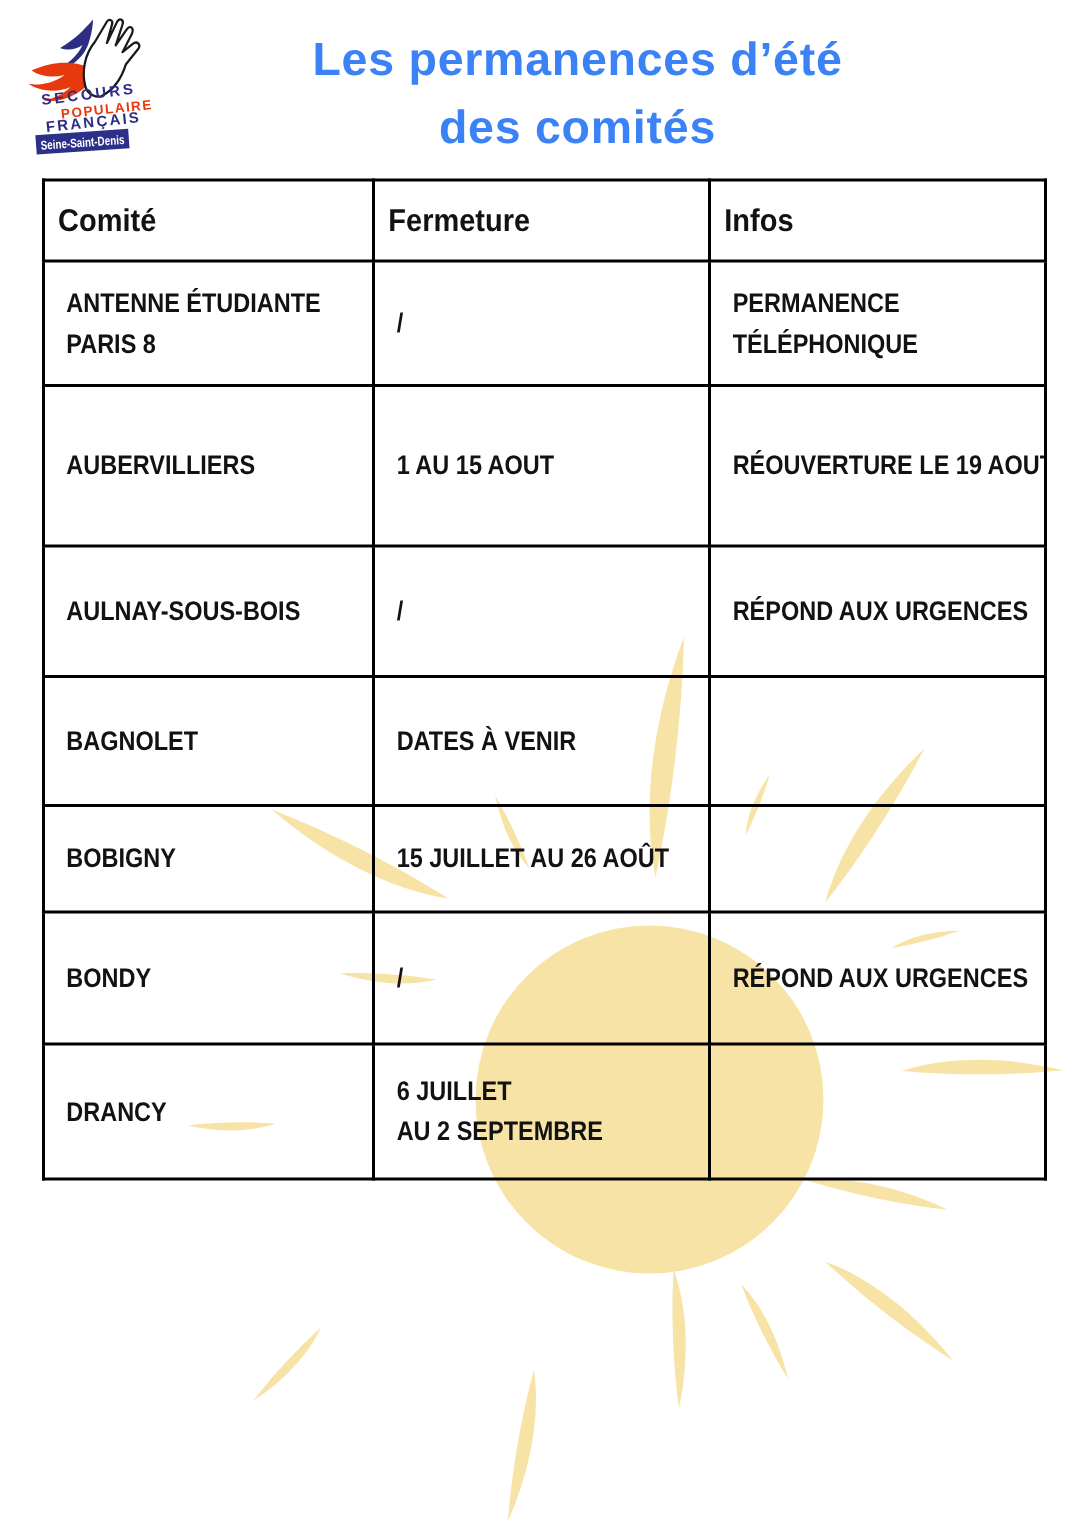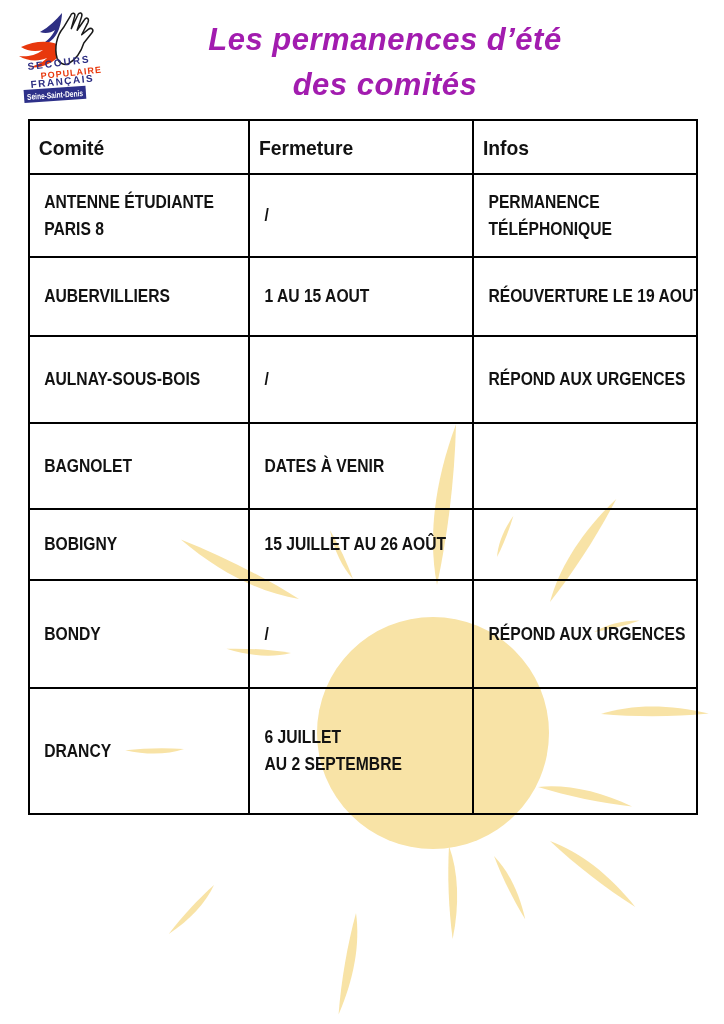--- a/index.html
+++ b/index.html
@@ -5,39 +5,39 @@
   html,body{margin:0;padding:0;}
   body{
     width:724px;height:1024px;overflow:hidden;position:relative;
     background:#ffffff;font-family:"Liberation Sans",sans-serif;
   }
   .sun{position:absolute;left:0;top:0;z-index:0;}
   .logo{position:absolute;left:14px;top:3px;z-index:2;}
   .title{
     position:absolute;left:130px;top:17px;width:510px;z-index:2;
     text-align:center;font-weight:bold;font-size:31px;line-height:45px;
-    color:#a21caf;letter-spacing:.5px;font-style:italic;
+    color:#3b82f6;letter-spacing:.5px;
   }
   table.sched{
     position:absolute;left:28px;top:119px;z-index:1;
     border-collapse:collapse;table-layout:fixed;width:668px;
   }
   table.sched td{
     border:2px solid #000;background:transparent;
     text-align:left;vertical-align:middle;padding:0;overflow:hidden;
   }
   .ct{
     font-weight:bold;font-size:18px;line-height:27px;color:#121212;
     white-space:pre;transform:scaleX(.87);transform-origin:50% 50%;
   }
   tr.hrow .ct{font-size:21px;transform:scaleX(.92);}
   tr.hrow{height:54px;}
-  tr.r1{height:83px;} tr.r2{height:79px;margin-left:24px;} tr.r3{height:87px;margin-top:47px;}
+  tr.r1{height:83px;} tr.r2{height:107px;margin-left:24px;} tr.r3{height:87px;margin-top:47px;}
   tr.r4{height:86px;}  tr.r5{height:89px;} tr.r6{height:71px;}
-  tr.r7{height:108px;}  tr.r8{height:126px;} tr.r9{height:84px;}
+  tr.r7{height:88px;}  tr.r8{height:90px;} tr.r9{height:84px;}
 </style>
 </head>
 <body>
 
 <svg class="sun" width="724" height="1024" viewBox="0 0 724 1024" aria-hidden="true">
   <defs>
     <path id="ray" d="M0,0 C-8,-28 -7,-62 3,-98 C5,-66 4,-32 0,0 Z"></path>
   </defs>
   <g fill="#F8E3A6">
     <circle cx="433" cy="733" r="116"></circle>

